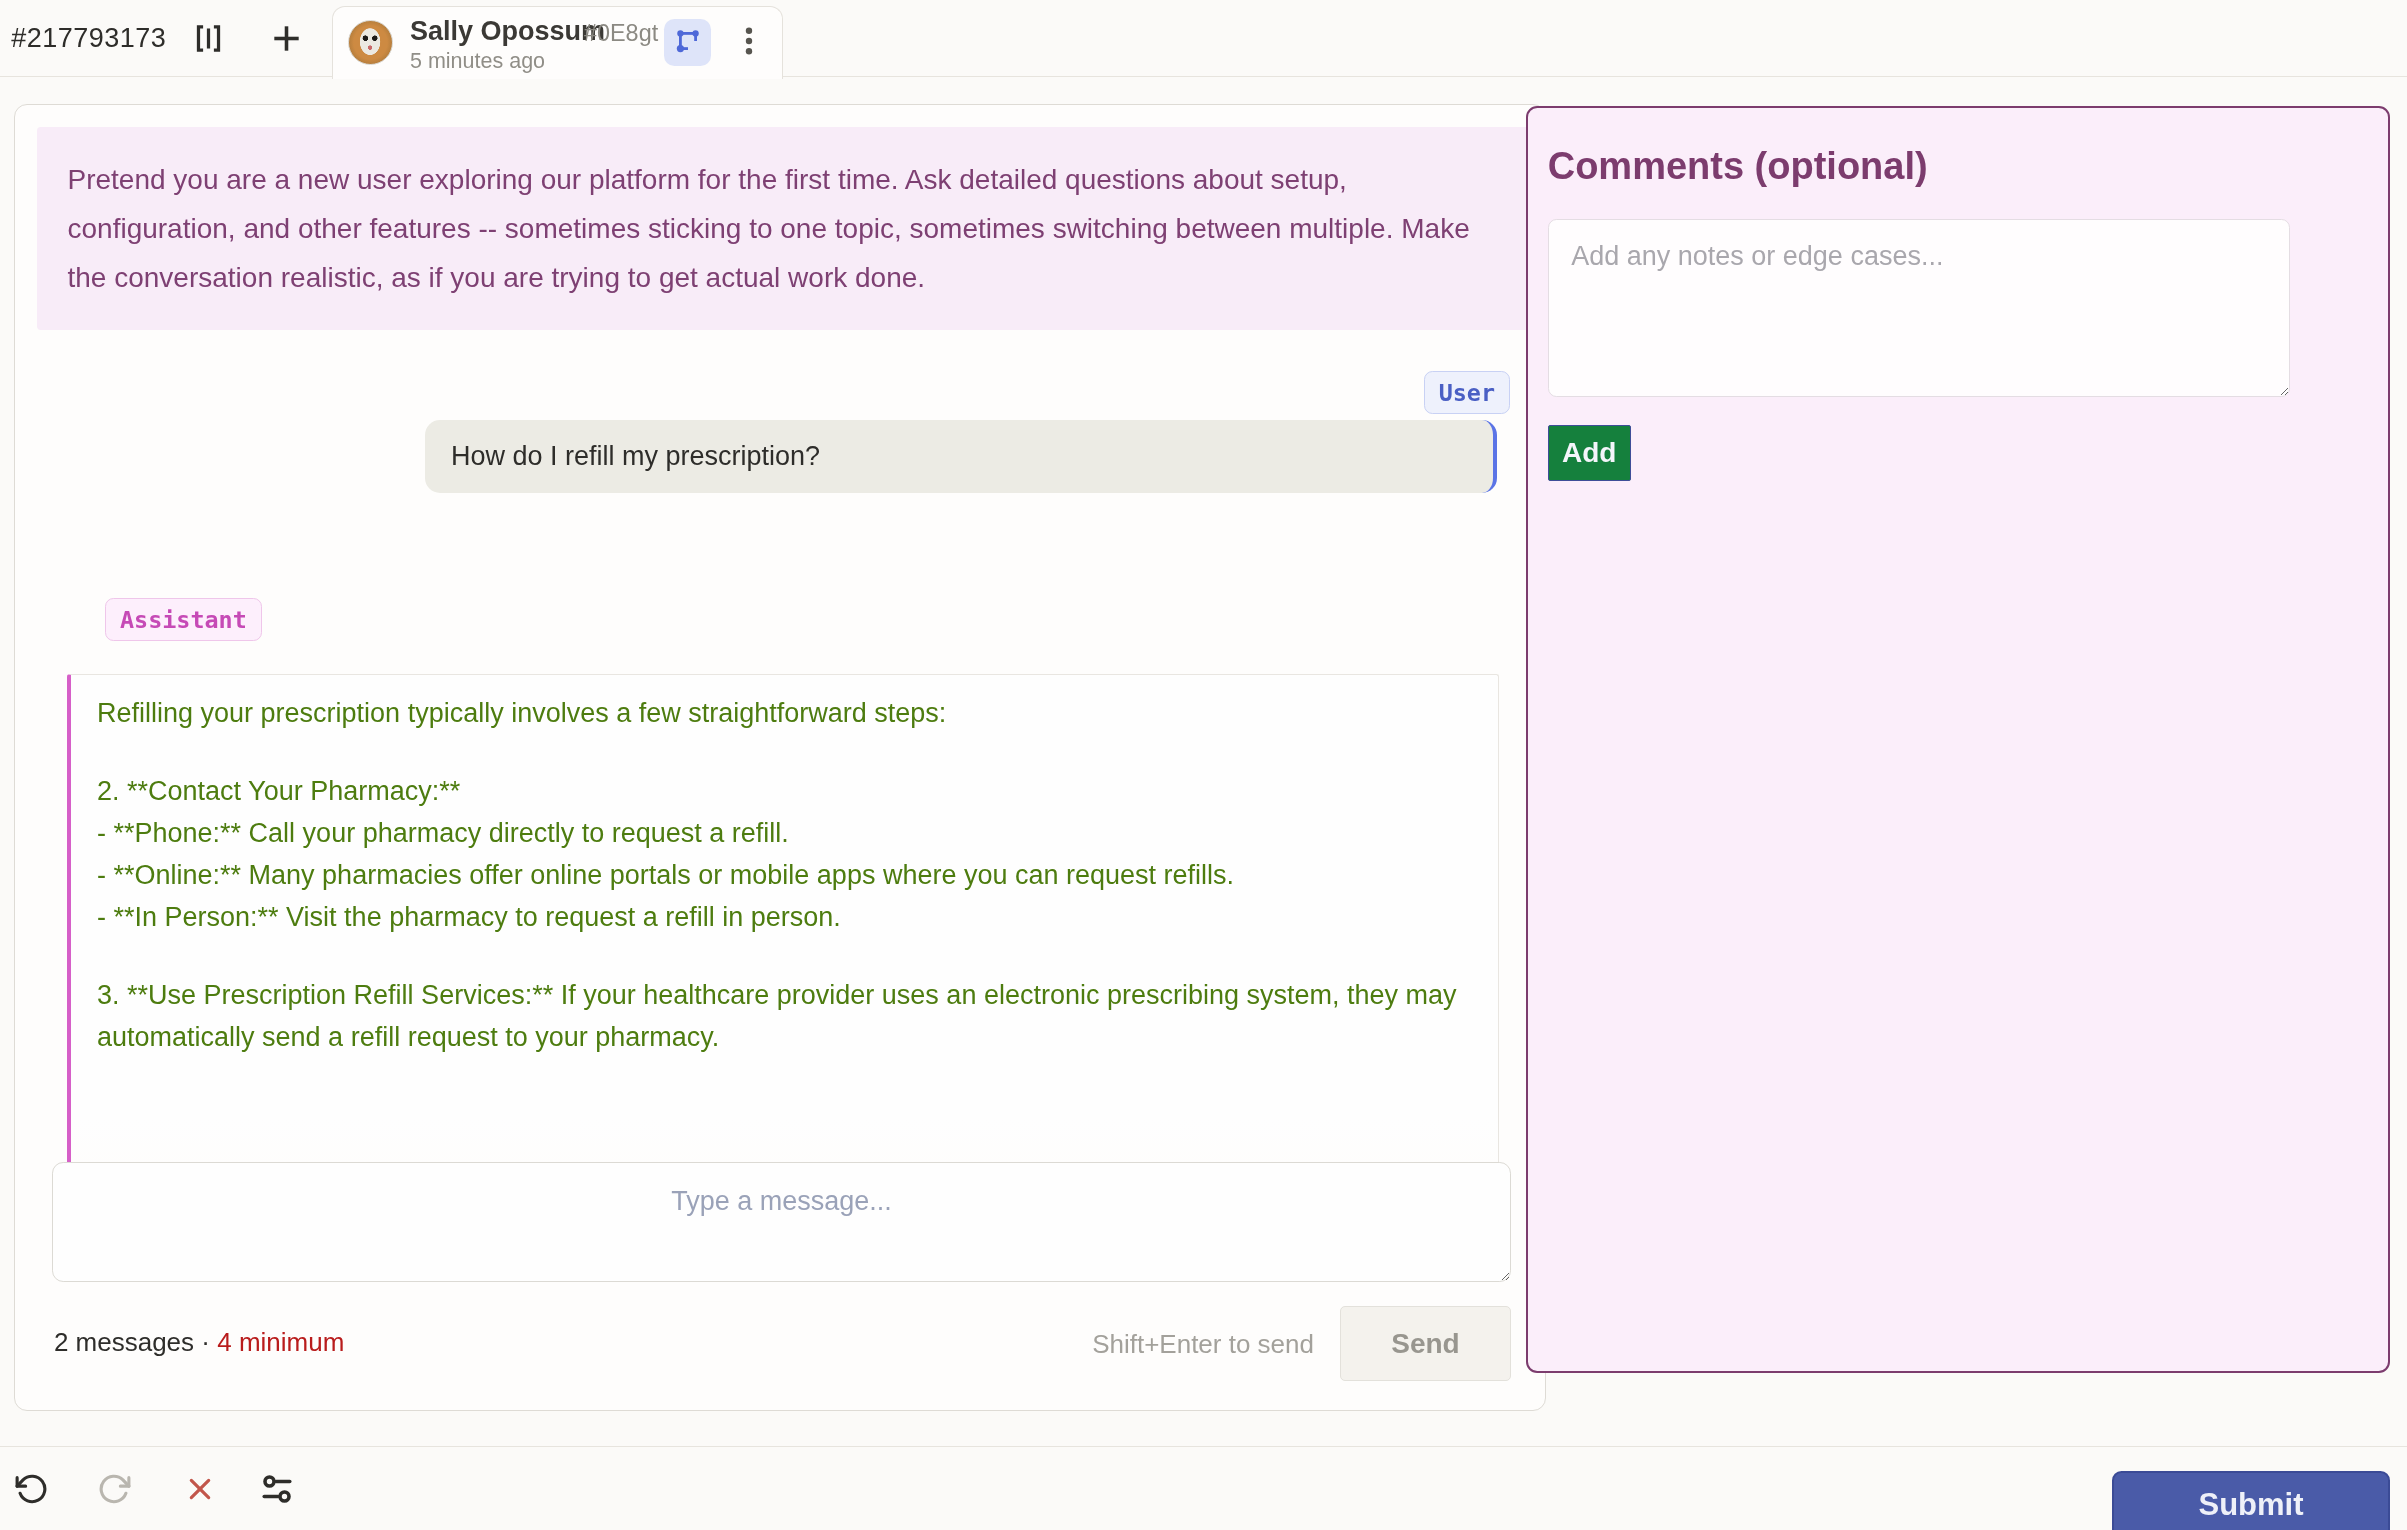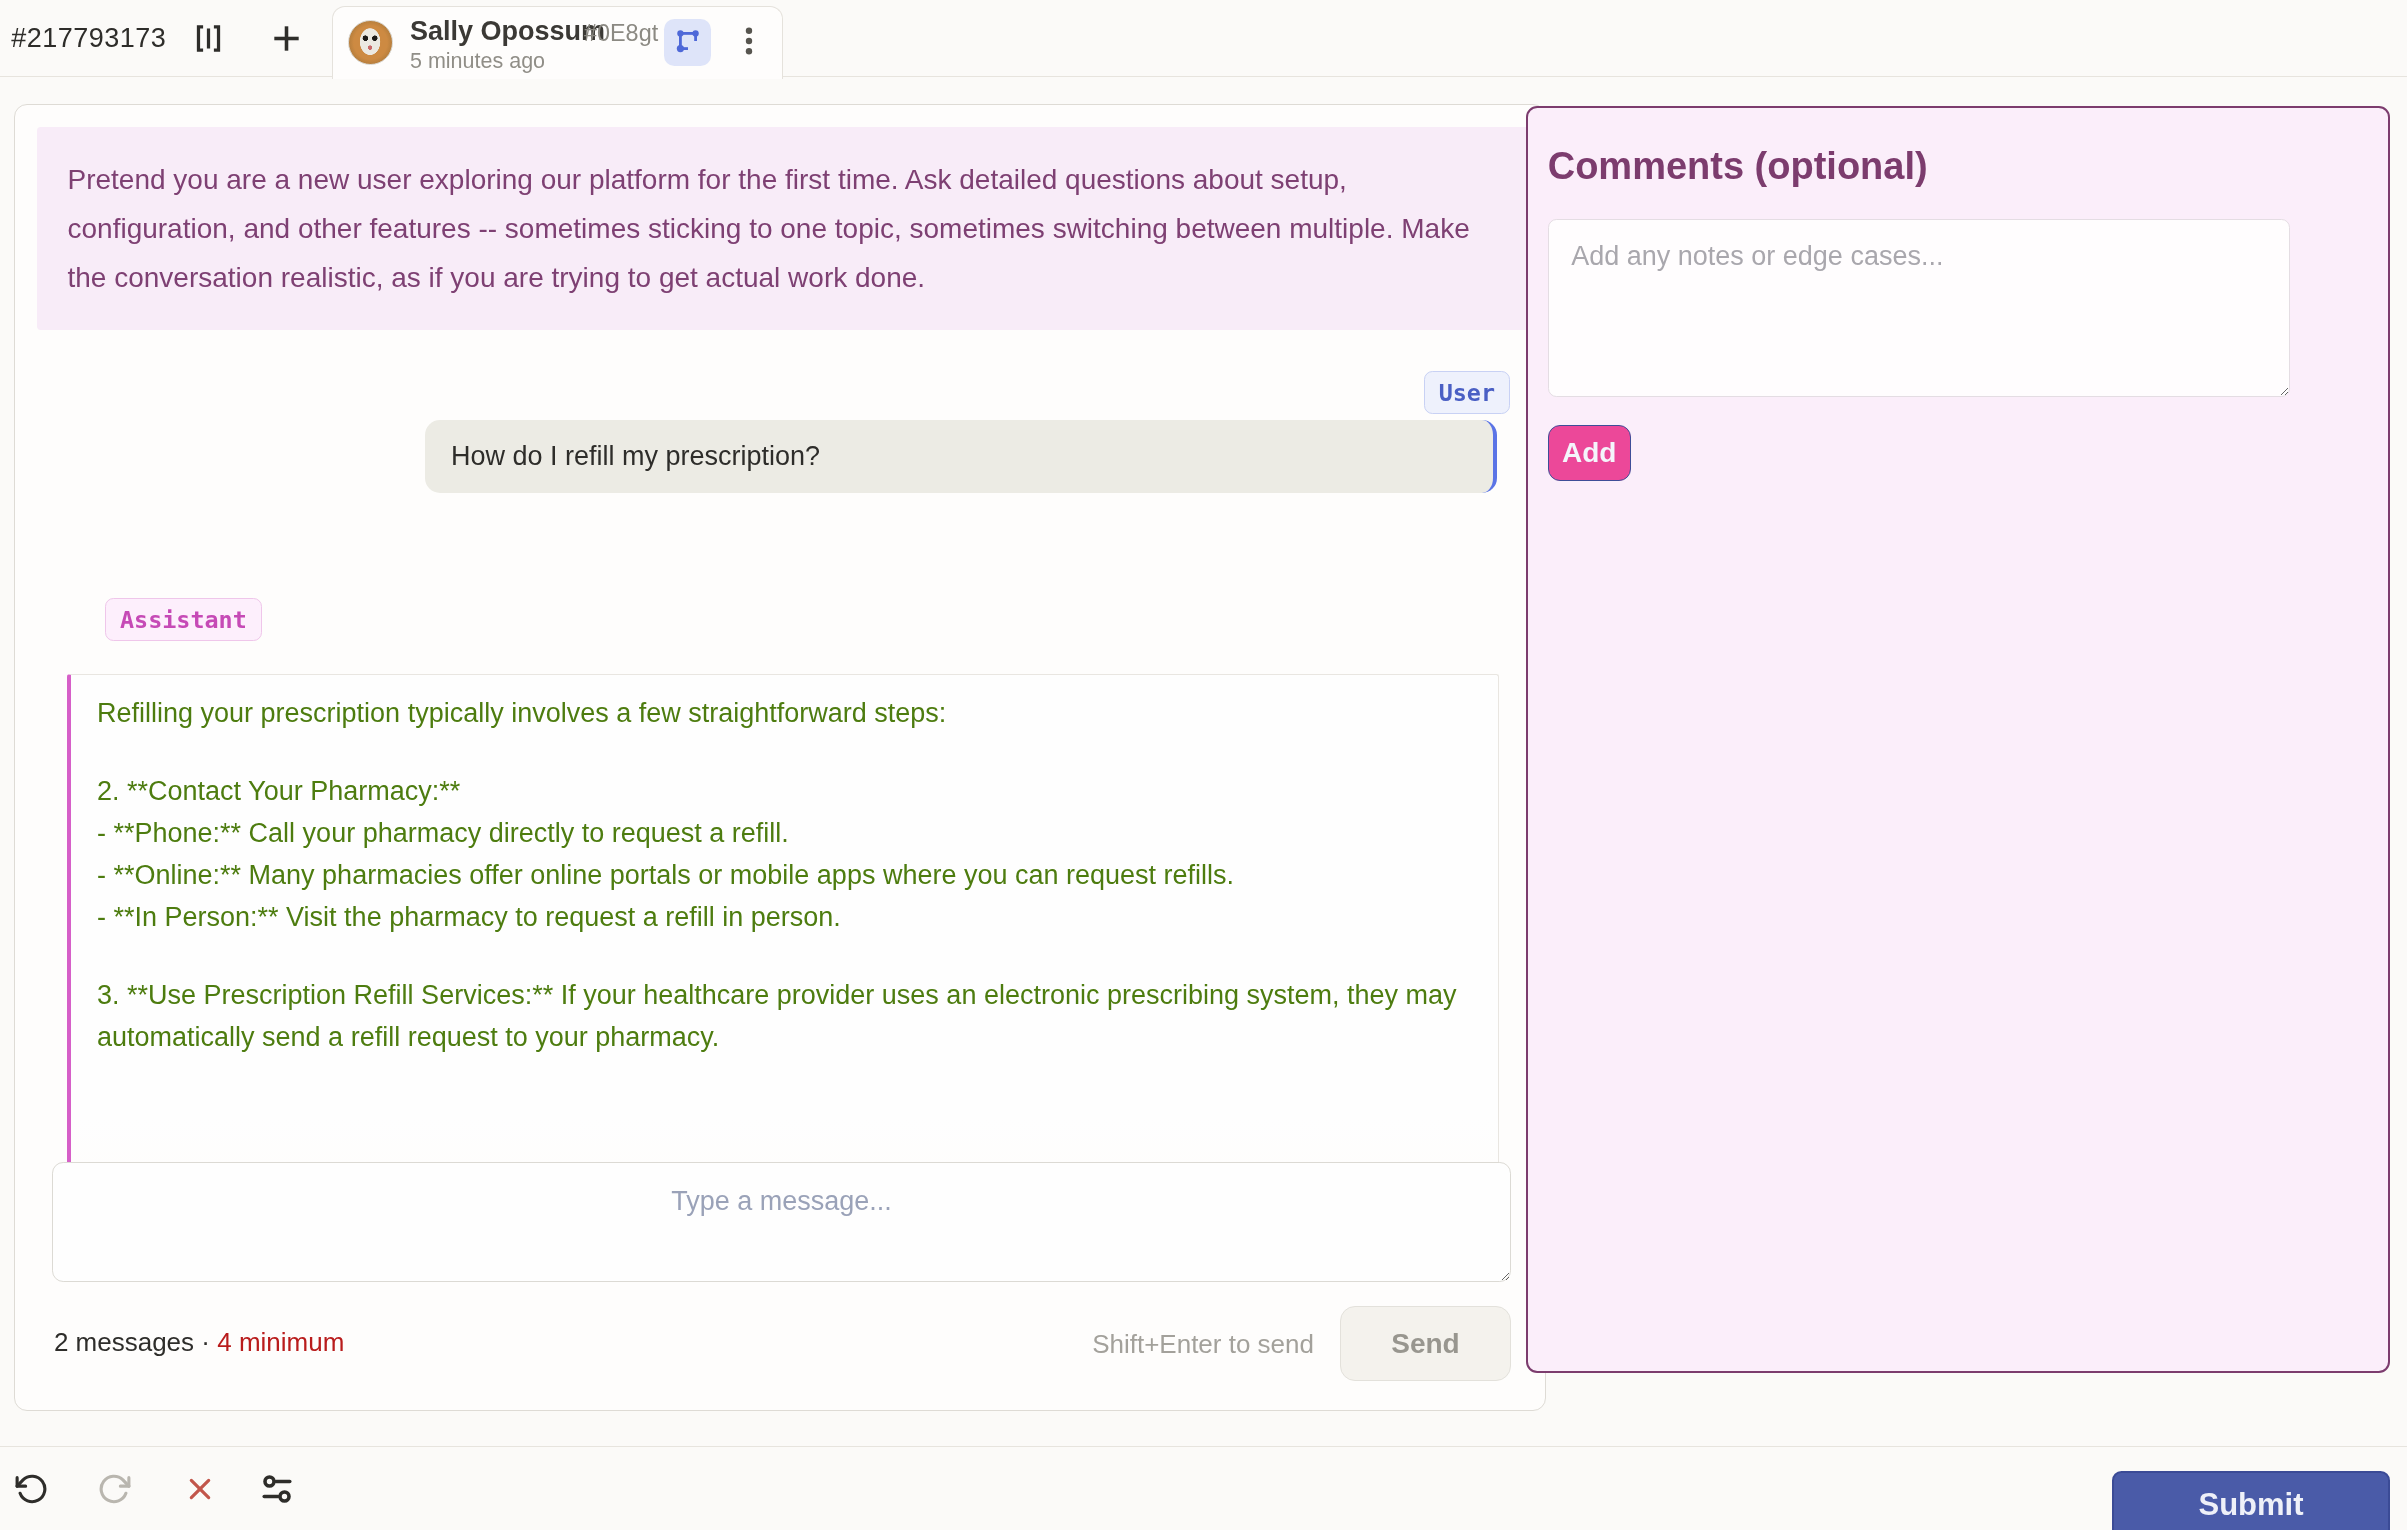--- a/index.html
+++ b/index.html
@@ -50,32 +50,32 @@
 
   .composer{position:absolute;left:37px;top:1057px;width:1459px;height:120px;}
   .composer textarea{width:100%;height:100%;border:1.9px solid #dcdad4;border-radius:11.2px;background:#fefefe;
        padding:22.5px 24px;font-size:27px;color:#2e2d2a;resize:both;outline:none;text-align:center;}
   .composer textarea::placeholder{color:#9aa2b8;}
   .chat-footer{position:absolute;left:37px;top:1201px;width:1459px;height:84px;}
   .msg-count{position:absolute;left:1.9px;top:20.6px;font-size:26px;color:#2e2d2a;}
   .msg-min{color:#b91c1c;}
   .send-hint{position:absolute;right:197px;top:22.5px;font-size:26px;color:#a3a19b;margin-left:41px;}
   .send-btn{position:absolute;right:0px;top:0px;width:171px;height:75px;background:#f4f2ed;
-       border:1.9px solid #e3e1db;border-radius:15px;font-size:28px;font-weight:bold;color:#98968f;cursor:pointer;}
+       border:1.9px solid #e3e1db;border-radius:5px;font-size:28px;font-weight:bold;color:#98968f;cursor:pointer;}
 
   
   .comments-panel{position:absolute;left:1526px;top:106px;width:864px;height:1267px;background:#fbeefa;
        border:2.8px solid #7c3c6e;border-radius:11.2px;}
   .comments-title{position:absolute;left:19.7px;top:37px;font-size:38px;font-weight:bold;color:#7c3c6e;}
   .comments-area{position:absolute;left:19.7px;top:111px;width:742px;height:178px;}
   .comments-area textarea{width:100%;height:100%;border:1.9px solid #e4dde3;border-radius:8.4px;background:#fffdfe;
        padding:20.6px 22.5px;font-size:27px;color:#2e2d2a;resize:both;outline:none;}
   .comments-area textarea::placeholder{color:#a9a7ad;}
-  .add-btn{position:absolute;left:19.7px;top:317px;width:83px;height:56px;background:#ec4899;border:1.9px solid #3e4e98;
-       border-radius:12px;color:#f4f5fb;font-size:28px;font-weight:bold;cursor:pointer;}
+  .add-btn{position:absolute;left:19.7px;top:317px;width:83px;height:56px;background:#15803d;border:1.9px solid #3e4e98;
+       border-radius:2px;color:#f4f5fb;font-size:28px;font-weight:bold;cursor:pointer;}
 
   
   .bottombar{position:absolute;left:0;top:1446px;width:2408px;height:85px;background:#fbfaf8;border-top:1.9px solid #e7e4de;}
   .tool-btn{top:17px;width:52px;height:52px;}
   .undo-btn{left:5.6px;}
   .redo-btn{left:88px;}
   .discard-btn{left:174px;}
   .filters-btn{left:251px;}
   .submit-btn{position:absolute;left:2112px;top:24px;width:278px;height:68px;background:#4a5ba8;
        border:2.8px solid #3b4b96;border-radius:9.4px;color:#eef0f8;font-size:31px;font-weight:bold;cursor:pointer;}

